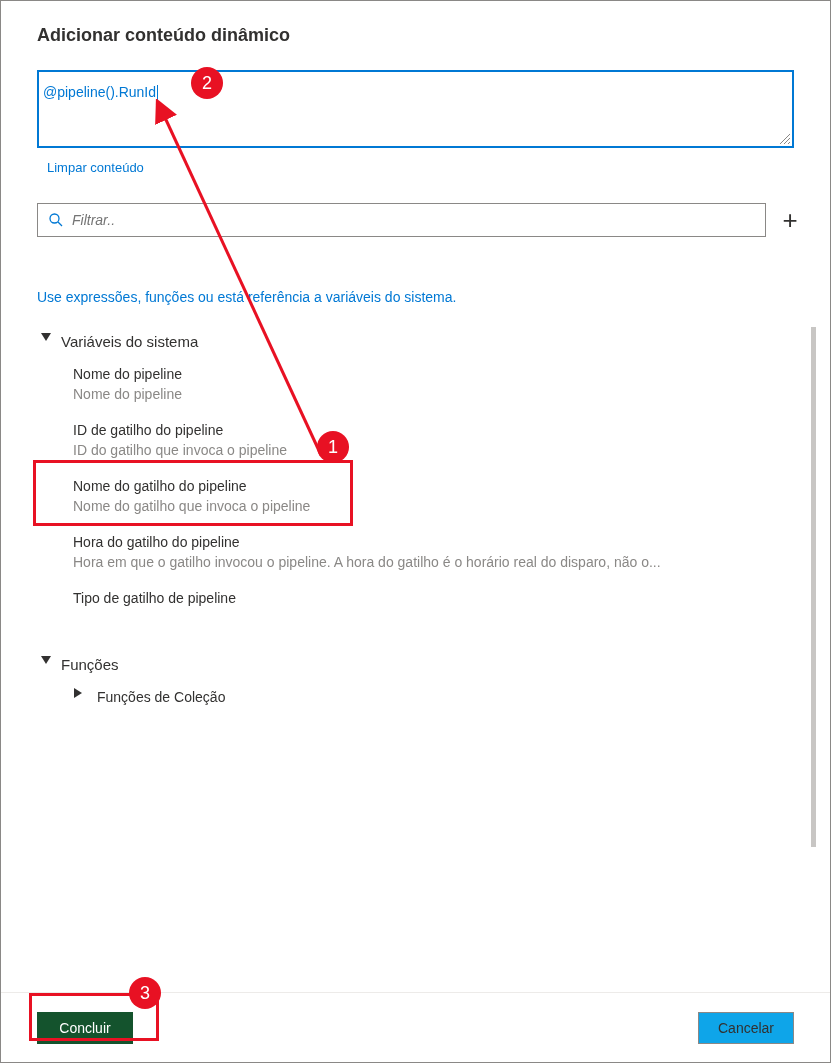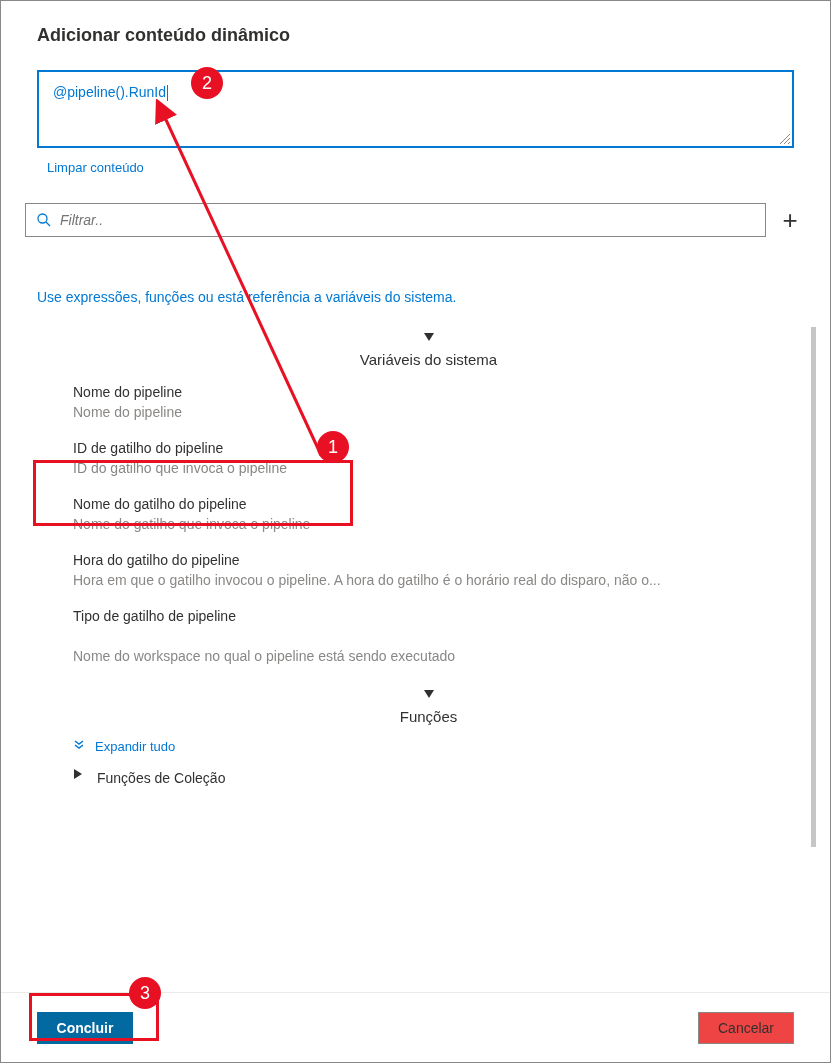--- a/index.html
+++ b/index.html
@@ -16,21 +16,21 @@
   .page-title {
     font-size: 18px;
     font-weight: 700;
     color: #323130;
     padding: 24px 36px 10px 36px;
   }
   .expression-box {
     margin: 14px 36px 0 36px;
     border: 2px solid #0078d4;
     height: 78px;
-    padding: 12px 14px;
+    padding: 12px 4px;
     position: relative;
   }
   .expression-text {
     color: #0078d4;
     font-size: 14px;
   }
   .caret {
     display: inline-block;
     width: 1px;
     height: 16px;
@@ -48,21 +48,21 @@
   .clear-link {
     color: #0078d4;
     font-size: 13px;
     padding: 12px 36px 4px 46px;
     display: inline-block;
     cursor: pointer;
   }
   .filter-row {
     display: flex;
     align-items: center;
-    margin: 24px 30px 0 24px;
+    margin: 24px 30px 0 36px;
     gap: 14px;
   }
   .filter-box {
     flex: 1;
     border: 1px solid #8a8886;
     height: 34px;
     display: flex;
     align-items: center;
     padding: 0 10px;
   }
@@ -89,25 +89,24 @@
     padding: 52px 36px 8px 36px;
   }
   .list-container {
     position: relative;
     margin: 14px 14px 0 36px;
     height: 600px;
     overflow: hidden;
   }
   .section-header {
     display: flex;
-    align-items: center;
+    align-items: flex-start;
     gap: 10px;
     padding: 6px 0 10px 4px;
     cursor: pointer;
-    flex-direction: column;
   }
   .tri {
     width: 0; height: 0;
     border-left: 5px solid transparent;
     border-right: 5px solid transparent;
     border-top: 8px solid #323130;
     transform: rotate(0deg);
   }
   .tri.collapsed {
     transform: rotate(-90deg);
@@ -182,27 +181,26 @@
     height: 32px;
     min-width: 96px;
     padding: 0 16px;
     font-size: 14px;
     cursor: pointer;
     display: inline-flex;
     align-items: center;
     justify-content: center;
   }
   .btn-primary {
-    background: #0369a1;
+    background: #14532d;
     color: #fff;
     border: none;
-    font-weight: bold;
   }
   .btn-secondary {
-    background: #ef4444;
+    background: #0ea5e9;
     color: #323130;
     border: 1px solid #8a8886;
   }
   
   .anno-box {
     position: absolute;
     border: 3px solid #e81123;
     pointer-events: none;
   }
   .anno-badge {
@@ -274,37 +272,27 @@
     <div class="desc">Nome do gatilho que invoca o pipeline</div>
   </div>
   <div class="item">
     <div class="title">Hora do gatilho do pipeline</div>
     <div class="desc">Hora em que o gatilho invocou o pipeline. A hora do gatilho é o horário real do disparo, não o...</div>
   </div>
   <div class="item">
     <div class="title">Tipo de gatilho de pipeline</div>
   </div>
   <div class="item">
-    <div class="desc">Nome do workspace no qual o pipeline está sendo executado</div>
   </div>
 
   <div class="section-header" style="margin-top:6px">
     <span class="tri"></span>
     <span class="label">Funções</span>
   </div>
 
-  <div class="expand-all">
-    <span class="dbl-chev">
-      <svg width="12" height="12" viewBox="0 0 12 12">
-          <path d="M2 2 L6 5 L10 2" fill="none" stroke="#0078d4" stroke-width="1.5"></path>
-          <path d="M2 6 L6 9 L10 6" fill="none" stroke="#0078d4" stroke-width="1.5"></path>
-        </svg>
-    </span>
-    <span class="txt">Expandir tudo</span>
-  </div>
 
   <div class="sub-row">
     <span class="tri collapsed"></span>
     <span>Funções de Coleção</span>
   </div>
 
   <div class="scrollbar-track">
     <div class="scrollbar-thumb"></div>
   </div>
 </div>

